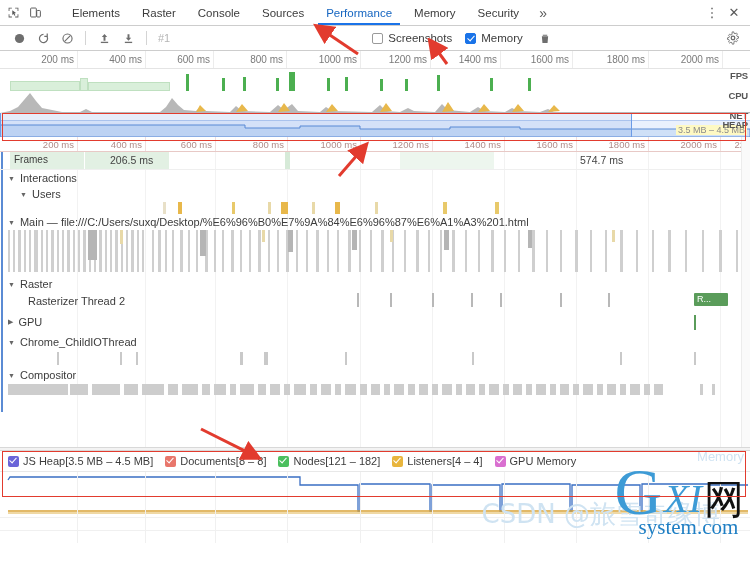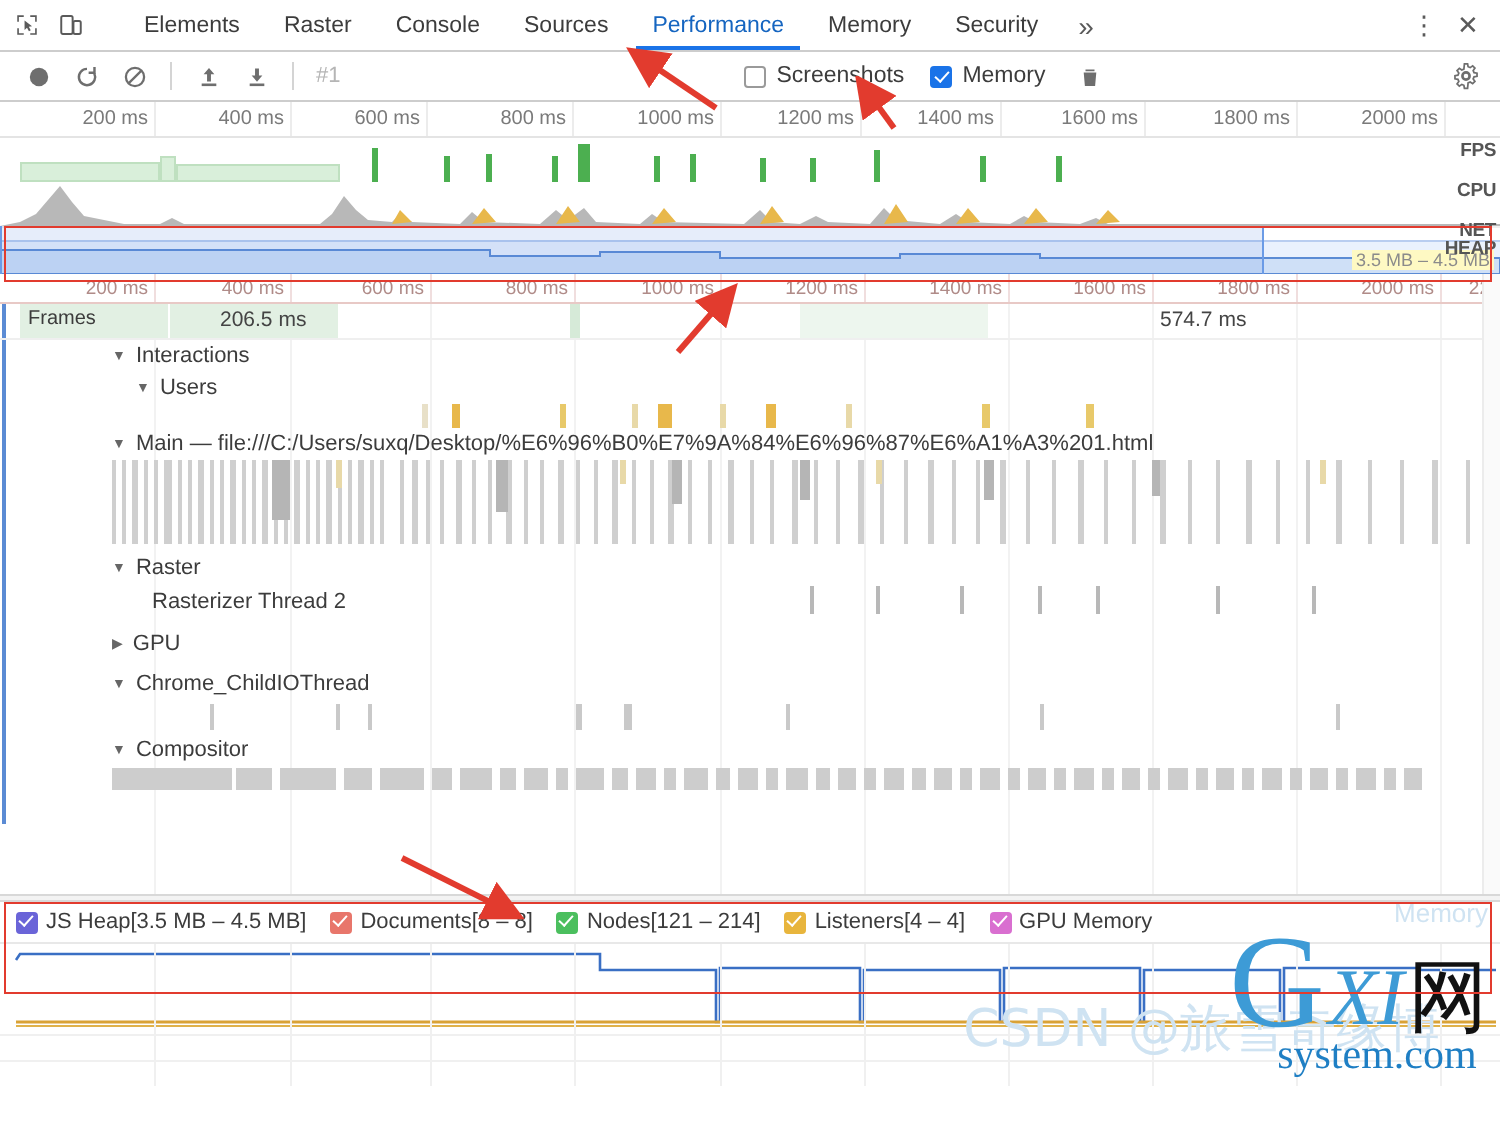--- a/index.html
+++ b/index.html
@@ -95,21 +95,21 @@
   
   .flame { position:relative; height: 310px; background:#fff; overflow:hidden; }
   .ruler2 {
     position:relative; height: 15px; border-bottom:1px solid #e8c9c6; background:#fff;
   }
   .ruler2 .tick { position:absolute; top:0; bottom:0; border-left:1px solid #f0dede; }
   .ruler2 .tick span { position:absolute; right:4px; top:2px; font-size:9.5px; color:#b08b88; white-space:nowrap; }
 
   .grid-line { position:absolute; top:15px; bottom:0; width:0; border-left:1px solid #f2f2f2; }
 
-  .track { position:relative;padding-left:48px; }
+  .track { position:relative; }
   .track-hdr {
     display:flex; align-items:center; height:16px; font-size:11px; color:#3c3c3c;
     padding-left: 8px; position:relative; z-index:5;
   }
   .tri { font-size:7px; color:#666; margin-right:5px; display:inline-block; }
   .tri.right { }
   .frames-row { position:relative; height:18px; border-bottom:1px solid #efefef; }
   .frames-title {
     position:absolute; left:14px; top:2px; font-size:10px; color:#3c3c3c; z-index:4;
   }
@@ -689,21 +689,21 @@
       <label class="mem-item">
         <span class="mcb" style="background:#6a64d8;"></span>
         <span>JS Heap[3.5 MB – 4.5 MB]</span>
       </label>
       <label class="mem-item">
         <span class="mcb" style="background:#e8766b;"></span>
         <span>Documents[8 – 8]</span>
       </label>
       <label class="mem-item">
         <span class="mcb" style="background:#4bbf5e;"></span>
-        <span>Nodes[121 – 214]</span>
+        <span>Nodes[121 – 182]</span>
       </label>
       <label class="mem-item">
         <span class="mcb" style="background:#e8b53d;"></span>
         <span>Listeners[4 – 4]</span>
       </label>
       <label class="mem-item">
         <span class="mcb" style="background:#d96fd0;"></span>
         <span>GPU Memory</span>
       </label>
     </div>

